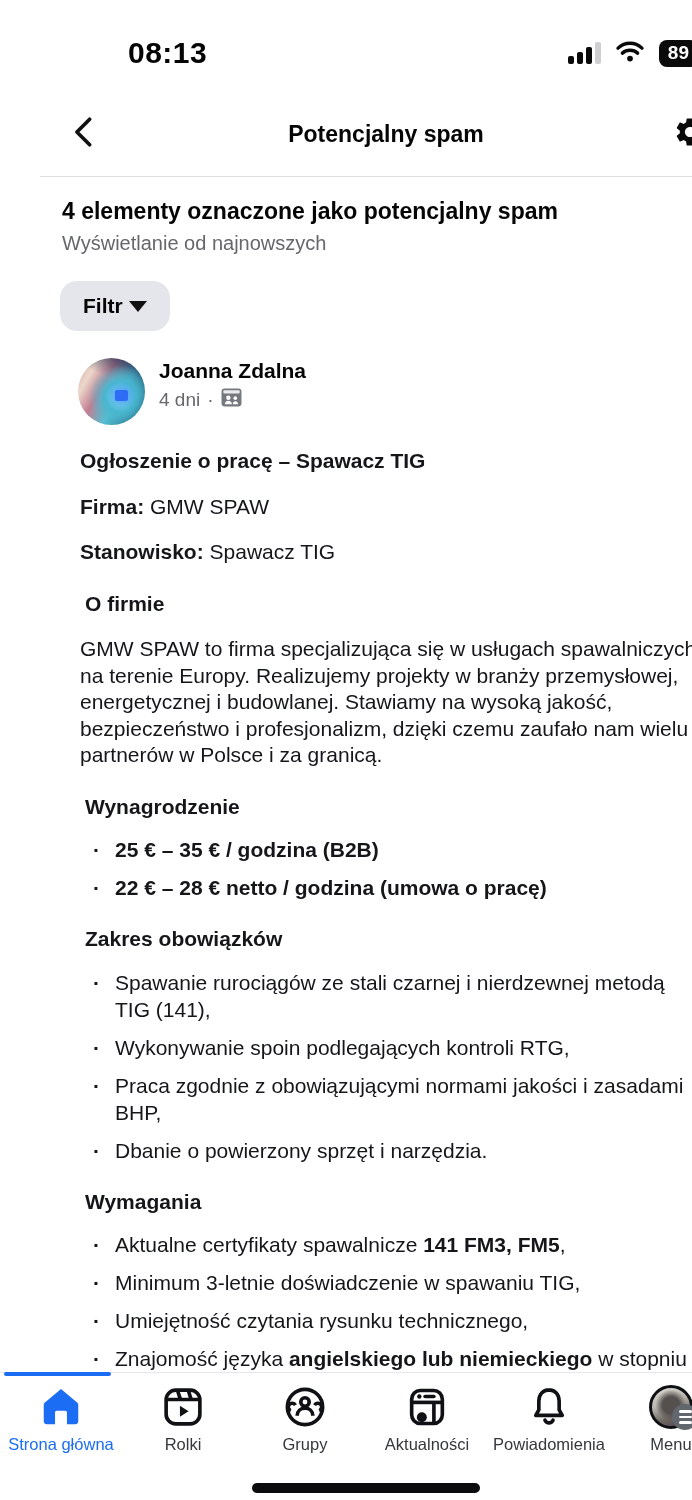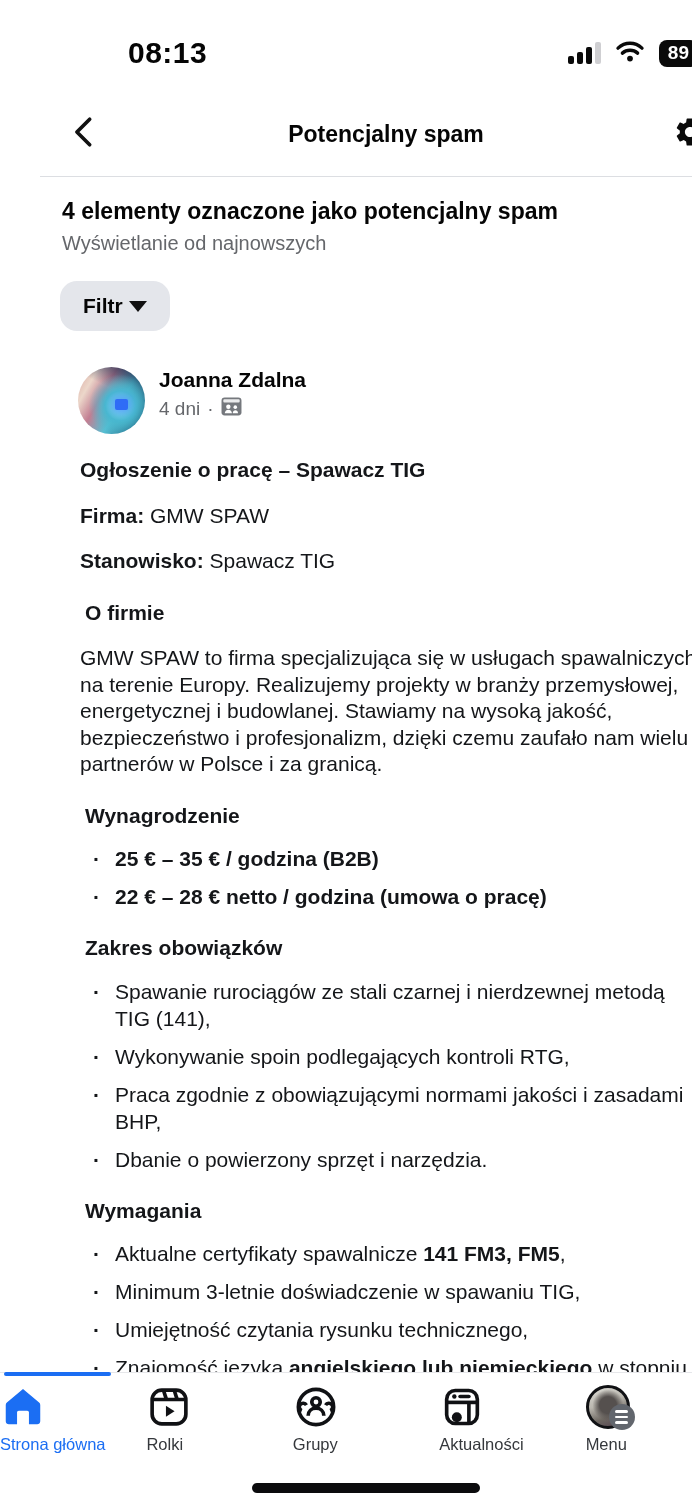--- a/index.html
+++ b/index.html
@@ -28,21 +28,21 @@
   .hdr-title{font-size:23px;font-weight:600;}
   .back-btn{position:absolute;left:26px;top:50%;transform:translateY(-50%);width:36px;height:36px;
     display:flex;align-items:center;justify-content:center;cursor:pointer;}
   .gear-btn{position:absolute;right:22px;top:50%;transform:translateY(-50%);width:40px;height:40px;
     display:flex;align-items:center;justify-content:center;cursor:pointer;}
   
   .summary{padding:20px 22px 0;}
   .summary-title{font-size:23px;font-weight:700;line-height:28px;}
   .summary-sub{font-size:20px;color:#65676b;margin-top:7px;}
   
-  .filter-chip{display:inline-flex;align-items:center;gap:6px;margin:26px 0 18px 20px;
+  .filter-chip{display:inline-flex;align-items:center;gap:6px;margin:26px 0 9px 20px;
     background:#e4e6eb;border-radius:17px;padding:13px 23px;cursor:pointer;}
   .filter-chip .lbl{font-size:21px;font-weight:600;}
   .caret-down{width:0;height:0;border-left:9px solid transparent;border-right:9px solid transparent;
     border-top:11px solid #111;}
   
   .post{margin-top:18px;}
   .post-head{display:flex;align-items:flex-start;gap:14px;padding:0 22px 0 38px;}
   .avatar{width:67px;height:67px;border-radius:50%;position:relative;overflow:hidden;flex:0 0 auto;
     background:
       radial-gradient(circle at 63% 58%, #9deef5 0%, #49b9cf 26%, rgba(73,185,207,0) 55%),
@@ -63,21 +63,21 @@
   ul.blt{list-style:none;margin:0 0 24px;padding:0 0 0 9px;}
   ul.blt li{position:relative;padding-left:26px;margin-bottom:11px;line-height:27px;}
   ul.blt li::before{content:"·";position:absolute;left:4px;top:0;font-weight:700;color:#141619;}
   ul.blt.bold-items li{font-weight:700;}
   .seg-b{font-weight:700;}
   
   .bottom-nav{position:absolute;left:0;right:0;bottom:0;height:127px;background:#fff;
     border-top:1px solid #e6e7ea;}
   .tab-indicator{position:absolute;top:-1px;left:4px;width:107px;height:4px;border-radius:3px;}
   .tabs{display:flex;height:92px;}
-  .tab{flex:1;display:flex;flex-direction:column;align-items:flex-start;justify-content:flex-start;
+  .tab{flex:1;display:flex;flex-direction:column;align-items:center;justify-content:flex-start;
     padding-top:10px;cursor:pointer;}
   .tab .ic{height:48px;display:flex;align-items:center;justify-content:center;}
   .tab .tl{font-size:16.5px;margin-top:4px;color:#35383c;white-space:nowrap;}
   .tab.active .tl{font-weight:500;}
   .menu-av{position:relative;width:44px;height:44px;border-radius:50%;border:3px solid #101114;
     box-sizing:border-box;background:
       radial-gradient(circle at 50% 45%, #55504e 0 30%, rgba(85,80,78,0) 55%),
       linear-gradient(160deg,#dddcd6 0%,#bab7af 40%,#6e6862 70%,#52404e 100%);}
   .menu-badge{position:absolute;right:-8px;bottom:-4px;width:26px;height:26px;border-radius:50%;
     background:#62666d;display:flex;flex-direction:column;align-items:center;justify-content:center;gap:3px;}
@@ -244,20 +244,29 @@
      <circle cx="8" cy="6.5" r="1.15" fill="#101114" stroke="none"></circle>
      <line x1="11" y1="6.5" x2="15.6" y2="6.5" stroke-linecap="round"></line>
      <line x1="15.6" y1="10" x2="15.6" y2="20"></line>
      <circle cx="9.3" cy="17.3" r="2.6" fill="#101114" stroke="none"></circle>
    </svg>
           </div>
           <div class="tl">Aktualności</div>
         </div>
         <div class="tab">
           <div class="ic">
+            <svg width="46" height="46" viewBox="0 0 24 24" fill="none" stroke="#101114" stroke-width="1.9" stroke-linejoin="round">
+     <path d="M12 3.1 C8.7 3.1 6.7 5.6 6.7 8.9 V13.5 L5.1 16.4 H18.9 L17.3 13.5 V8.9 C17.3 5.6 15.3 3.1 12 3.1 Z"></path>
+     <path d="M9.9 18.9 a2.3 2.3 0 0 0 4.2 0" stroke-linecap="round"></path>
+   </svg>
+          </div>
+          <div class="tl">Powiadomienia</div>
+        </div>
+        <div class="tab">
+          <div class="ic">
             <div class="menu-av">
               <div class="menu-badge">
                 <i></i>
                 <i></i>
                 <i></i>
               </div>
             </div>
           </div>
           <div class="tl">Menu</div>
         </div>

